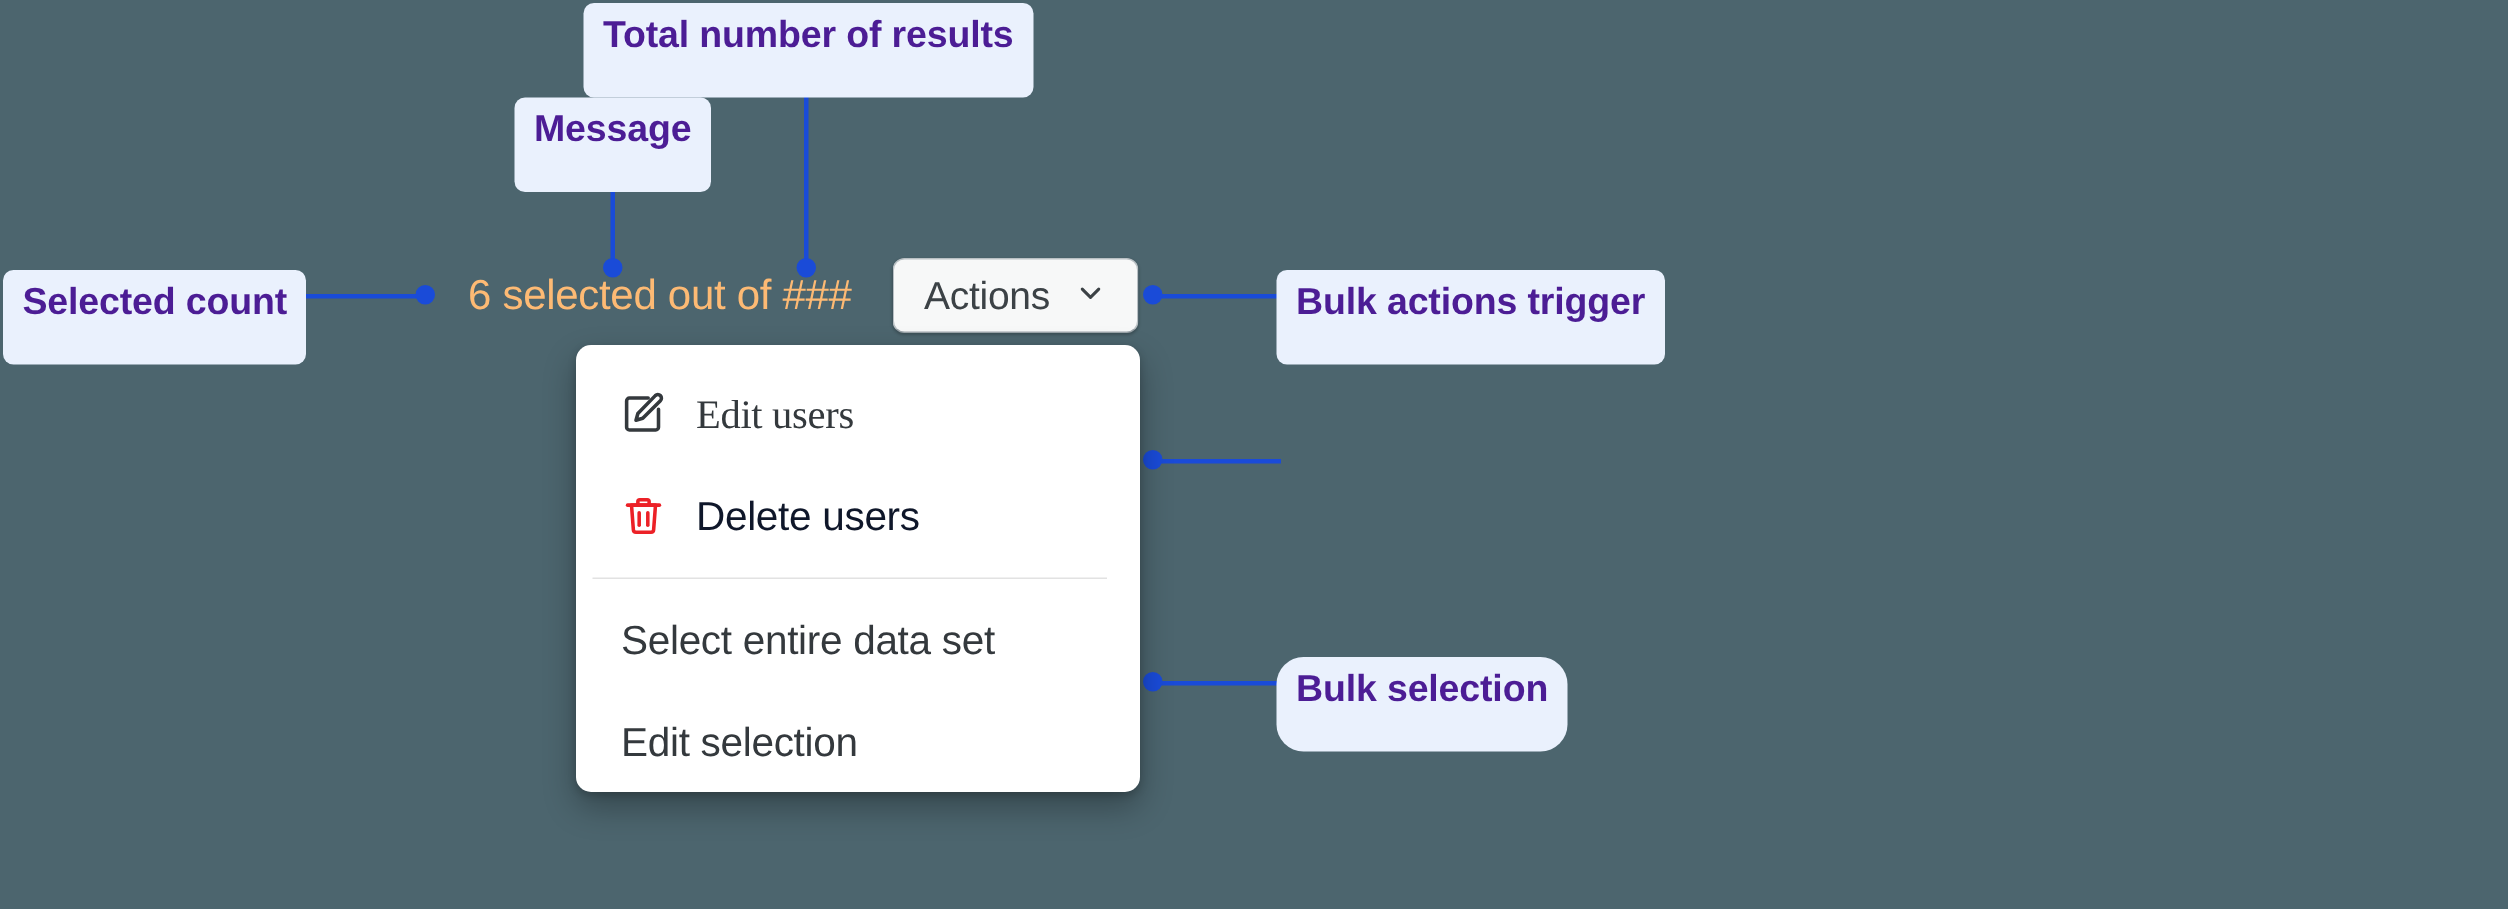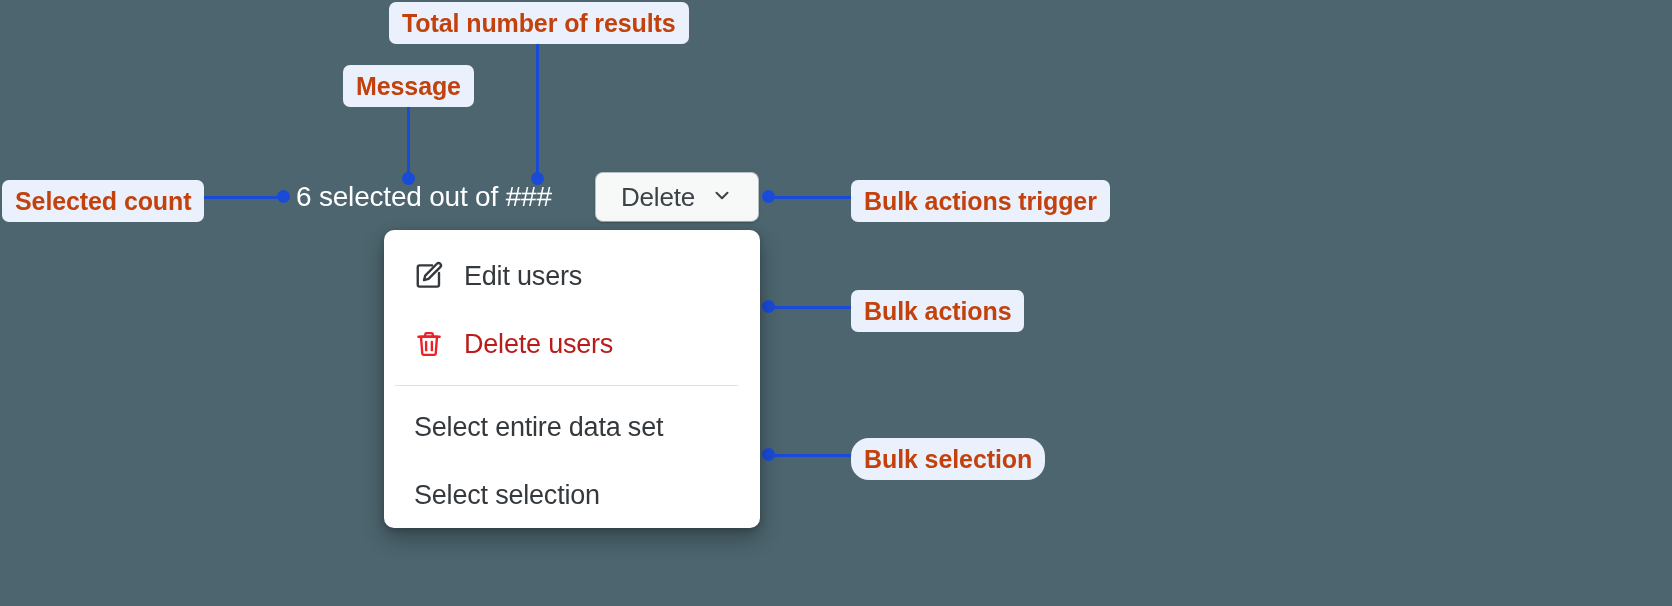--- a/index.html
+++ b/index.html
@@ -16,25 +16,25 @@
   #stage {
     position: relative;
     width: 1672px;
     height: 606px;
   }
 
   
   .anno {
     position: absolute;
     background: #eaf1fd;
-    color: #c2410c;
+    color: #4c1d95;
     font-size: 25px;
     font-weight: 700;
     line-height: 1;
-    padding: 9px 13px 8px 13px;
+    padding: 9px 13px 29px 13px;
     border-radius: 7px;
     white-space: nowrap;
     letter-spacing: -0.1px;
   }
 
   
   .lead-v {
     position: absolute;
     width: 3px;
     background: #1a4bd8;
@@ -48,24 +48,24 @@
     position: absolute;
     width: 13px;
     height: 13px;
     border-radius: 50%;
     background: #1a4bd8;
   }
 
   
   .count-msg {
     position: absolute;
-    left: 296px;
+    left: 312px;
     top: 181px;
     font-size: 28px;
-    color: #ffffff;
+    color: #fdba74;
     white-space: nowrap;
     letter-spacing: -0.2px;
   }
 
   .actions-btn {
     position: absolute;
     left: 595px;
     top: 172px;
     width: 164px;
     height: 50px;
@@ -108,21 +108,21 @@
     height: 68px;
     cursor: pointer;
     box-sizing: border-box;
   }
   .menu-item .mi-label {
     font-size: 27px;
     color: #34393d;
     letter-spacing: -0.2px;
     white-space: nowrap;
   }
-  .menu-item.danger .mi-label { color: #b91c1c; }
+  .menu-item.danger .mi-label { color: #0f172a; }
   .mi-icon { width: 30px; height: 30px; flex: 0 0 30px; display: block; }
 
   .menu-sep {
     height: 1px;
     background: #e2e2e2;
     margin: 7px 22px 7px 11px;
   }
   .menu-item.plain { }
 </style>
 </head>
@@ -149,38 +149,37 @@
   <div class="dot" style="left:762px; top:448px;"></div>
 
   <div class="anno" style="left:389px; top:2px;">Total number of results</div>
 
   <div class="anno" style="left:343px; top:65px;">Message</div>
 
   <div class="anno" style="left:851px; top:180px;">Bulk actions trigger</div>
 
   <div class="anno" style="left:2px; top:180px;">Selected count</div>
 
-  <div class="anno" style="left:851px; top:290px;">Bulk actions</div>
 
   <div class="anno" style="left:851px; top:438px;border-radius:18px;">Bulk selection</div>
 
   <div class="count-msg">6 selected out of ###</div>
 
   <div class="actions-btn">
-    <span class="label">Delete</span>
+    <span class="label">Actions</span>
     <span class="chev">
       <svg width="22" height="22" viewBox="0 0 24 24" fill="none" stroke="#3c4246" stroke-width="2.2" stroke-linecap="round" stroke-linejoin="round">
         <polyline points="6,9.5 12,15.5 18,9.5"></polyline>
       </svg>
     </span>
   </div>
 
   <div class="menu">
 
-    <div class="menu-item" style="margin-top:12px;">
+    <div class="menu-item" style="margin-top:12px;font-family:Liberation Serif, serif;">
       <span class="mi-icon">
         <svg class="mi-icon" viewBox="0 0 24 24" fill="none" stroke="#34393d" stroke-width="1.9" stroke-linecap="round" stroke-linejoin="round">
           <path d="M14.5 3.5H4.5a1.5 1.5 0 0 0-1.5 1.5v14a1.5 1.5 0 0 0 1.5 1.5h14a1.5 1.5 0 0 0 1.5-1.5V9.5"></path>
           <path d="M18.3 2.2a1.9 1.9 0 0 1 2.7 2.7L11.6 14.3l-3.6 1 1-3.6z"></path>
         </svg>
       </span>
       <span class="mi-label">Edit users</span>
     </div>
 
     <div class="menu-item danger">
@@ -196,17 +195,17 @@
       <span class="mi-label">Delete users</span>
     </div>
 
     <div class="menu-sep"></div>
 
     <div class="menu-item plain">
       <span class="mi-label">Select entire data set</span>
     </div>
 
     <div class="menu-item plain">
-      <span class="mi-label">Select selection</span>
+      <span class="mi-label">Edit selection</span>
     </div>
 
   </div>
 </div>
 
 </body></html>

